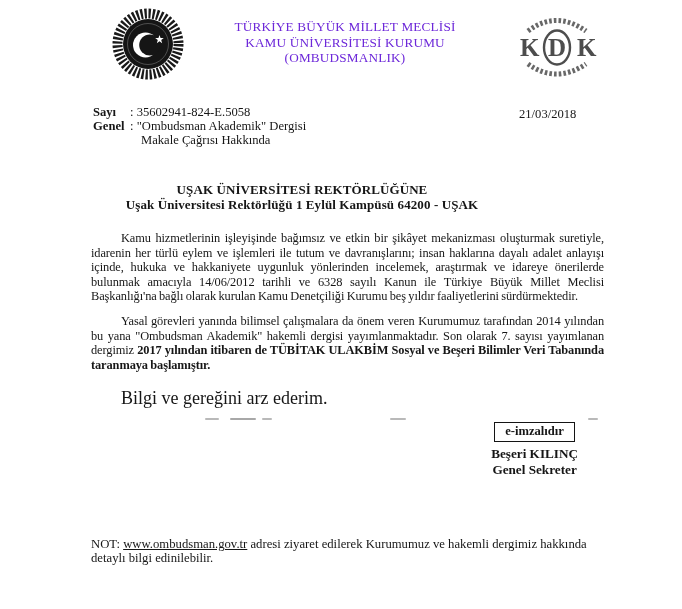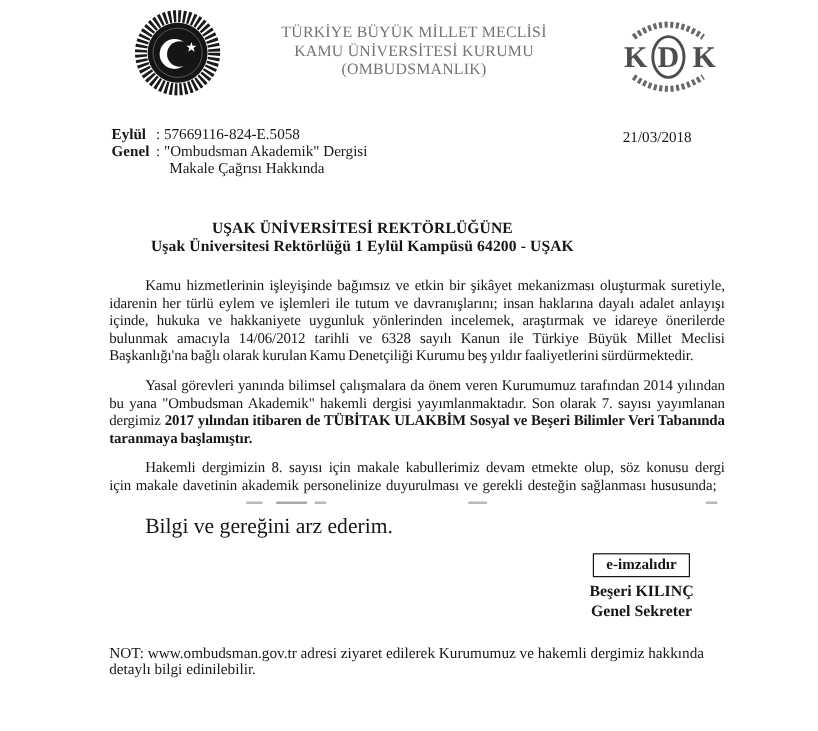--- a/index.html
+++ b/index.html
@@ -5,21 +5,21 @@
   html,body{margin:0;padding:0;background:#ffffff;}
   .page{
     position:relative; width:682px; height:609px; background:#ffffff;
     font-family:"Liberation Serif","DejaVu Serif",serif; color:#161616;
     overflow:hidden;
   }
   
   .seal{position:absolute; left:112px; top:8px; width:72px; height:72px; display:block;}
   .org-title{
     position:absolute; left:170px; top:19px; width:350px;
-    text-align:center; font-size:13.2px; line-height:15.6px; letter-spacing:.2px; color:#737373;
+    text-align:center; font-size:13.2px; line-height:15.6px; letter-spacing:.2px; color:#6d28d9;
   }
   .kdk{position:absolute; left:512px; top:6px; width:88px; height:76px; display:block;}
   
   .meta{position:absolute; left:93px; top:106px; font-size:12.6px; line-height:13.8px;}
   .meta .lbl{display:inline-block; width:37px; font-weight:bold;}
   .meta .cont{margin-left:48px;}
   .date{position:absolute; left:519px; top:107px; font-size:12.6px;}
   
   .addressee{position:absolute; left:0; top:183px; width:604px; text-align:center;
     font-weight:bold; font-size:13px; line-height:14.6px; letter-spacing:.1px;}
@@ -43,21 +43,21 @@
   .scan-artifact{position:absolute; top:417px; left:0; width:682px; height:4px;}
   .scan-artifact i{position:absolute; top:1px; height:2px; background:#b9b9b9; border-radius:1px;}
   .scan-artifact i:nth-child(1){left:205px; width:14px;}
   .scan-artifact i:nth-child(2){left:230px; width:26px; background:#a8a8a8;}
   .scan-artifact i:nth-child(3){left:262px; width:10px;}
   .scan-artifact i:nth-child(4){left:390px; width:16px;}
   .scan-artifact i:nth-child(5){left:588px; width:10px;}
   
   .footer{position:absolute; left:91px; top:537px; width:518px;
     font-size:12.7px; line-height:14.4px;}
-  .footer .link{}
+  .footer .link{text-decoration:underline;}
 </style>
 </head>
 <body>
 
 <div class="page">
 
   <span class="seal">
     <svg width="72" height="72" viewBox="0 0 72 72">
       <circle cx="36" cy="36" r="30.5" fill="none" stroke="#1a1a1a" stroke-width="10" stroke-dasharray="2.3 1.7"></circle>
       <circle cx="36" cy="36" r="25" fill="#151515"></circle>
@@ -80,38 +80,37 @@
       <path d="M16,58 Q44,78 74,58" fill="none" stroke="#4d4d4d" stroke-width="5" stroke-dasharray="2.6 2.1" opacity="0.85"></path>
       <ellipse cx="45" cy="41.5" rx="13" ry="17" fill="none" stroke="#4d4d4d" stroke-width="2.4"></ellipse>
       <text x="8" y="50" font-size="25" font-weight="bold" fill="#4d4d4d" font-family="Liberation Serif, serif">K</text>
       <text x="36" y="50" font-size="25" font-weight="bold" fill="#4d4d4d" font-family="Liberation Serif, serif">D</text>
       <text x="65" y="50" font-size="25" font-weight="bold" fill="#4d4d4d" font-family="Liberation Serif, serif">K</text>
     </svg>
   </span>
 
   <div class="meta">
     <div>
-      <span class="lbl">Eylül</span><span>: 57669116-824-E.5058</span>
+      <span class="lbl">Sayı</span><span>: 35602941-824-E.5058</span>
     </div>
     <div>
       <span class="lbl">Genel</span><span>: "Ombudsman Akademik" Dergisi</span>
     </div>
     <div class="cont">Makale Çağrısı Hakkında</div>
   </div>
   <div class="date">21/03/2018</div>
 
   <div class="addressee">
     <div>UŞAK ÜNİVERSİTESİ REKTÖRLÜĞÜNE</div>
     <div>Uşak Üniversitesi Rektörlüğü 1 Eylül Kampüsü 64200 - UŞAK</div>
   </div>
 
   <main class="body-flow">
     <p class="para">Kamu hizmetlerinin işleyişinde bağımsız ve etkin bir şikâyet mekanizması oluşturmak suretiyle, idarenin her türlü eylem ve işlemleri ile tutum ve davranışlarını; insan haklarına dayalı adalet anlayışı içinde, hukuka ve hakkaniyete uygunluk yönlerinden incelemek, araştırmak ve idareye önerilerde bulunmak amacıyla 14/06/2012 tarihli ve 6328 sayılı Kanun ile Türkiye Büyük Millet Meclisi Başkanlığı'na bağlı olarak kurulan Kamu Denetçiliği Kurumu beş yıldır faaliyetlerini sürdürmektedir.</p>
     <p class="para"><span>Yasal görevleri yanında bilimsel çalışmalara da önem veren Kurumumuz tarafından 2014 yılından bu yana "Ombudsman Akademik" hakemli dergisi yayımlanmaktadır. Son olarak 7. sayısı yayımlanan dergimiz </span><span class="bold">2017 yılından itibaren de TÜBİTAK ULAKBİM Sosyal ve Beşeri Bilimler Veri Tabanında taranmaya başlamıştır.</span></p>
-    <p class="para p3">Hakemli dergimizin 8. sayısı için makale kabullerimiz devam etmekte olup, söz konusu dergi için makale davetinin akademik personelinize duyurulması ve gerekli desteğin sağlanması hususunda;</p>
     <p class="closing">Bilgi ve gereğini arz ederim.</p>
 
     <div class="sig-block">
       <span class="esign-box">e-imzalıdır</span>
       <div class="sig-name">Beşeri KILINÇ</div>
       <div class="sig-title">Genel Sekreter</div>
     </div>
   </main>
 
   <div class="scan-artifact">

